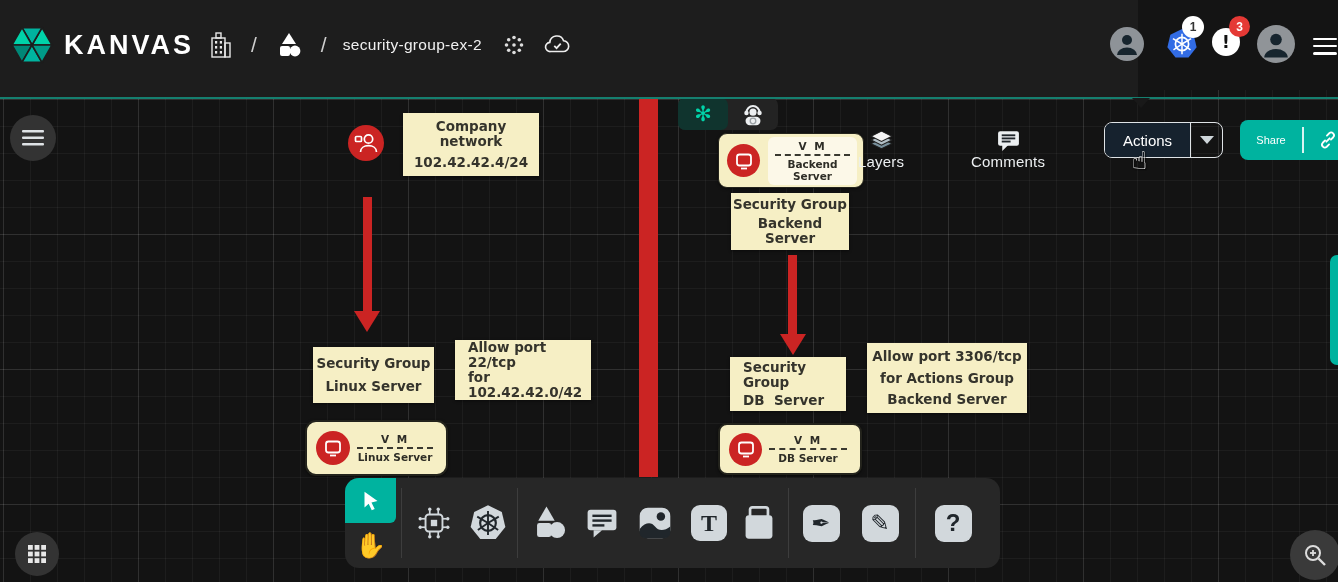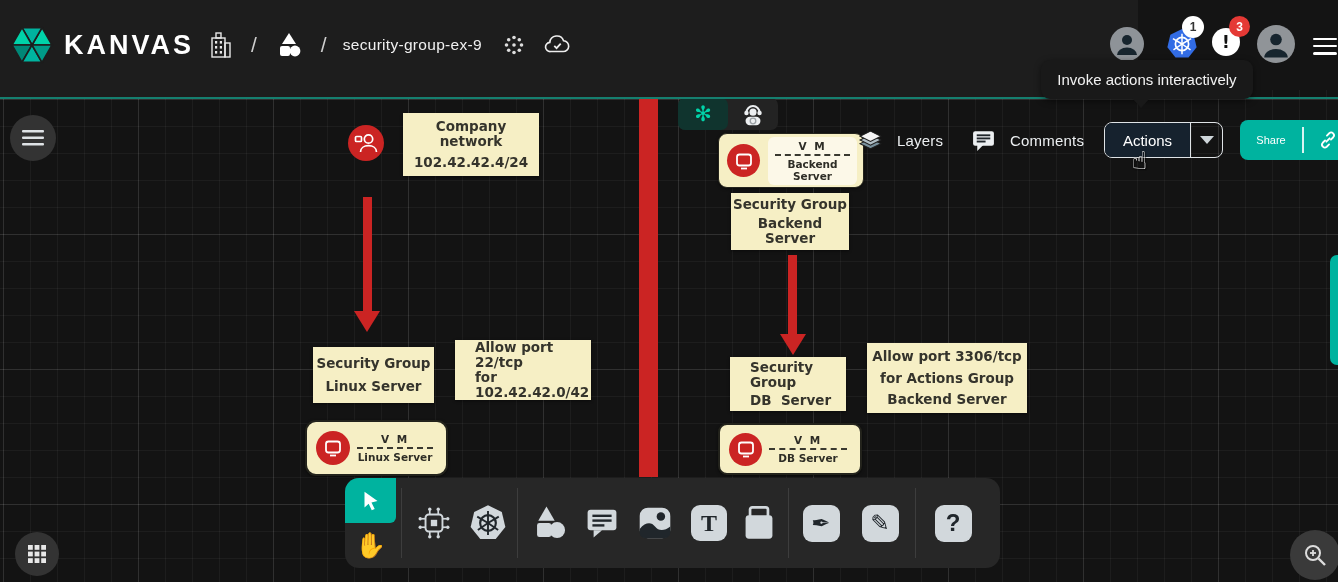--- a/index.html
+++ b/index.html
@@ -29,21 +29,21 @@
       linear-gradient(rgba(255,255,255,.045) 1px, transparent 1px),
       linear-gradient(90deg, rgba(255,255,255,.045) 1px, transparent 1px);
     background-size:135px 135px,135px 135px,27px 27px,27px 27px;
     background-position:0 9px,3px 0,0 9px,3px 0; }
 
   .fab { position:absolute; border-radius:50%; background:#333; display:flex; align-items:center; justify-content:center; z-index:25; }
 
   .note { position:absolute; background:#F6EFC5; color:#35342c; display:flex; flex-direction:column; justify-content:space-evenly;
     font-family:"DejaVu Sans",sans-serif; font-weight:600; font-size:13.5px; text-align:center; z-index:6;
     box-shadow:0 1px 3px rgba(0,0,0,.45); white-space:pre-wrap; line-height:1.1; }
-  .note.left { text-align:left; padding-left:20px; }
+  .note.left { text-align:left; padding-left:13px; }
 
   .vm-card { position:absolute; background:#F6EFC5; border:2px solid #23231c; border-radius:9px; display:flex; align-items:center;
     z-index:7; box-shadow:0 1px 3px rgba(0,0,0,.5); }
   .vm-text { flex:1; text-align:center; font-family:"DejaVu Sans",sans-serif; color:#2e2d26; }
   .vm-title { font-size:10.5px; font-weight:bold; letter-spacing:2px; }
   .vm-dash { border-top:2px dashed #3a3930; width:84%; margin:2px auto; }
   .vm-sub { font-size:10.5px; font-weight:600; }
   .red-circle { background:#CB2423; border-radius:50%; display:flex; align-items:center; justify-content:center; flex:none; }
 
   .arrow-shaft { position:absolute; width:9px; background:#CB2423; z-index:5; }
@@ -53,21 +53,21 @@
 
   
   .collab { position:absolute; left:678px; top:98px; width:100px; height:32px; background:#232323; border-radius:7px;
     display:flex; z-index:8; }
   .collab .cell { width:50px; height:32px; display:flex; align-items:center; justify-content:center; border-radius:7px; }
   .collab .cell.active { background:#10342E; }
   .spiral-glyph { color:#00D3A9; font-size:21px; font-weight:bold; font-family:"DejaVu Sans",sans-serif; }
 
   
   .action-row-label { color:#ECEFF1; font-size:15px; letter-spacing:.2px; }
-  .row-item { position:absolute; display:flex; align-items:center; gap:14px; z-index:20; cursor:pointer; }
+  .row-item { position:absolute; display:flex; align-items:center; gap:0; z-index:20; cursor:pointer;flex-direction:column; }
   .actions-btn { position:absolute; left:1104px; top:122px; height:36px; display:flex; border:1.2px solid #DFE3E6; border-radius:8px;
     overflow:hidden; z-index:20; }
   .actions-main { width:85px; background:#16222E; color:#fff; font-size:15px; display:flex; align-items:center; justify-content:center; }
   .actions-arrow { width:32px; background:transparent; border-left:1.2px solid #DFE3E6; display:flex; align-items:center; justify-content:center; }
   .tri-down { width:0; height:0; border-left:7px solid transparent; border-right:7px solid transparent; border-top:8px solid #CFD6DA; }
   .share-btn { position:absolute; left:1240px; top:120px; width:112px; height:40px; background:#00B39F; border-radius:8px;
     display:flex; align-items:center; z-index:20; color:#fff; }
   .share-label { width:62px; text-align:center; font-size:11px; }
   .share-div { width:1.5px; height:26px; background:rgba(255,255,255,.85); }
   .share-link { flex:1; display:flex; align-items:center; justify-content:center; }
@@ -132,21 +132,21 @@
       </span>
       <span class="crumb-sep" style="margin:0 16px;">/</span>
       <span class="hicon" style="width:32px;">
         <svg width="30" height="30" viewBox="0 0 30 30" fill="#fff">
           <polygon points="15,3 22,14 8,14"></polygon>
           <rect x="6" y="16" width="10" height="10" rx="2"></rect>
           <circle cx="21" cy="21" r="5.4"></circle>
         </svg>
       </span>
       <span class="crumb-sep" style="margin:0 16px;">/</span>
-      <span class="crumb-name">security-group-ex-9</span>
+      <span class="crumb-name">security-group-ex-2</span>
       <span class="hicon" style="margin-left:20px;">
         <svg width="24" height="24" viewBox="0 0 24 24" fill="#DDD">
           <circle cx="12" cy="12" r="1.8"></circle>
             <circle cx="12" cy="4.5" r="1.8"></circle>
             <circle cx="17.3" cy="6.7" r="1.8"></circle>
           <circle cx="19.5" cy="12" r="1.8"></circle>
             <circle cx="17.3" cy="17.3" r="1.8"></circle>
             <circle cx="12" cy="19.5" r="1.8"></circle>
           <circle cx="6.7" cy="17.3" r="1.8"></circle>
             <circle cx="4.5" cy="12" r="1.8"></circle>
@@ -357,23 +357,20 @@
       <svg width="20" height="20" viewBox="0 0 24 24">
         <g stroke="#fff" stroke-width="2.2" fill="none" stroke-linecap="round">
           <path d="M10 14l4-4"></path>
           <path d="M8.5 12.5l-2.8 2.8a3.4 3.4 0 0 0 4.8 4.8l2.8-2.8"></path>
           <path d="M15.5 11.5l2.8-2.8a3.4 3.4 0 0 0-4.8-4.8l-2.8 2.8"></path>
         </g>
       </svg>
     </span>
   </div>
 
-  <div class="tooltip">
-    <span>Invoke actions interactively</span>
-  </div>
   <div class="tooltip-caret"></div>
   <div class="cursor-glyph">☝</div>
 
   <div class="side-tab"></div>
 
   <div class="toolbar">
     <div class="tool-sel">
       <svg width="26" height="26" viewBox="0 0 28 28">
         <path d="M7 4 L21 14 L14.5 15.5 L18 22.5 L14.8 24 L11.5 17 L7 21 Z" fill="#fff"></path>
       </svg>

